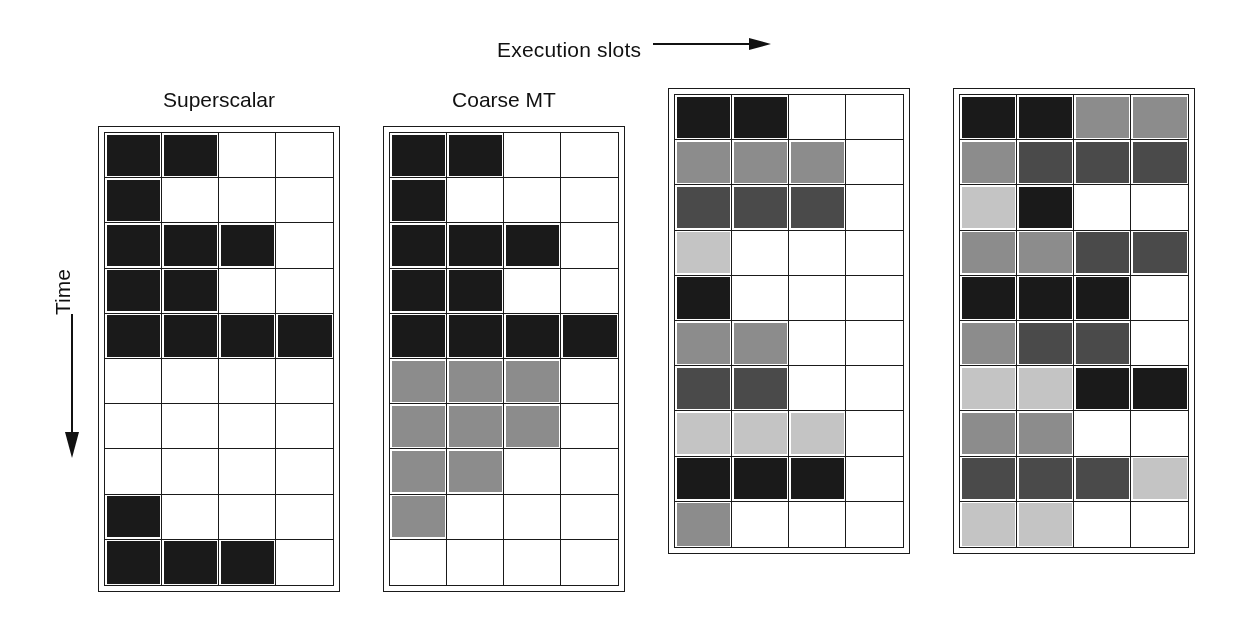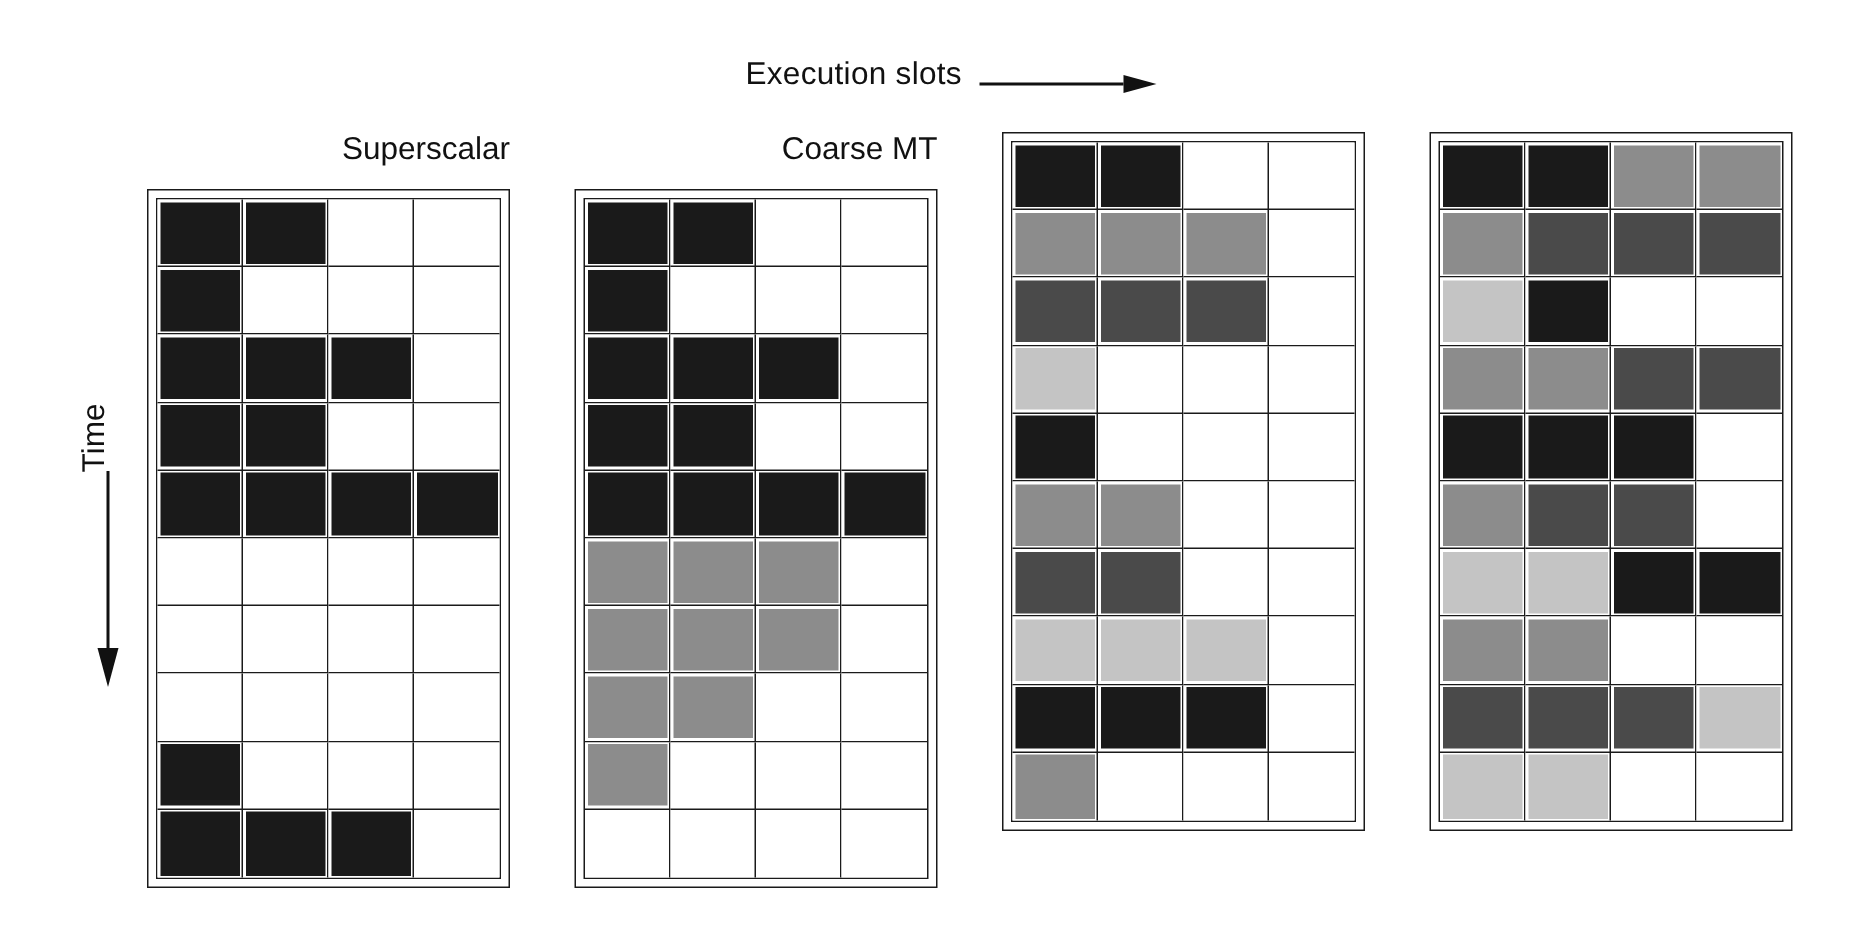--- a/index.html
+++ b/index.html
@@ -15,21 +15,21 @@
     color: #111111;
     overflow: hidden;
   }
 
   
   #exec-axis {
     position: absolute;
     left: 497px;
     top: 38px;
     display: flex;
-    align-items: flex-end;
+    align-items: flex-start;
     gap: 12px;
   }
   #exec-axis .axis-text {
     font-size: 21px;
     letter-spacing: 0.2px;
     white-space: nowrap;
   }
   .arrow-right {
     position: relative;
     width: 118px;
@@ -98,21 +98,21 @@
     border-right: 7px solid transparent;
     border-top: 26px solid #111111;
   }
 
   
   .panel {
     position: absolute;
     top: 88px;
   }
   .panel-title {
-    text-align: right;
+    text-align: center;
     font-size: 21px;
     line-height: 24px;
     margin-bottom: 14px;
     white-space: nowrap;
   }
   .panel-frame {
     width: 242px;
     height: 466px;
     border: 1.6px solid #1a1a1a;
     background: #ffffff;

